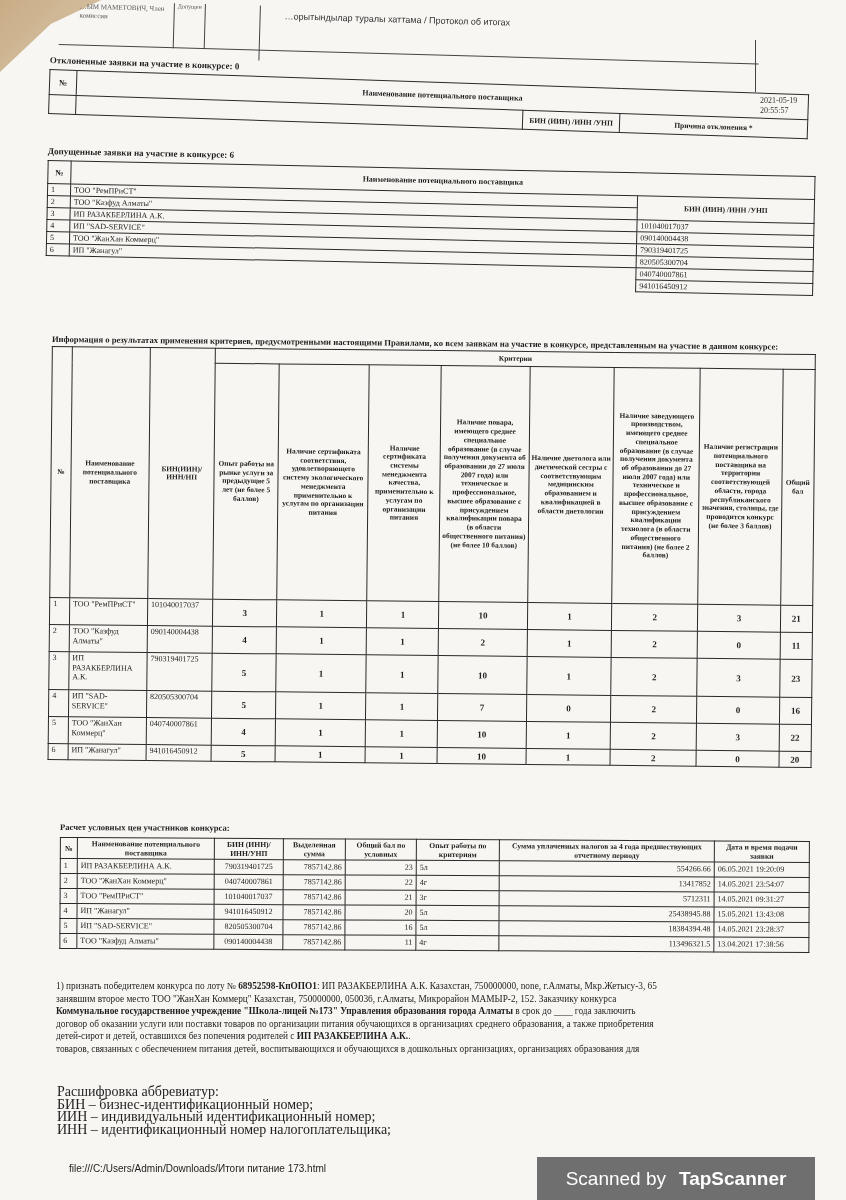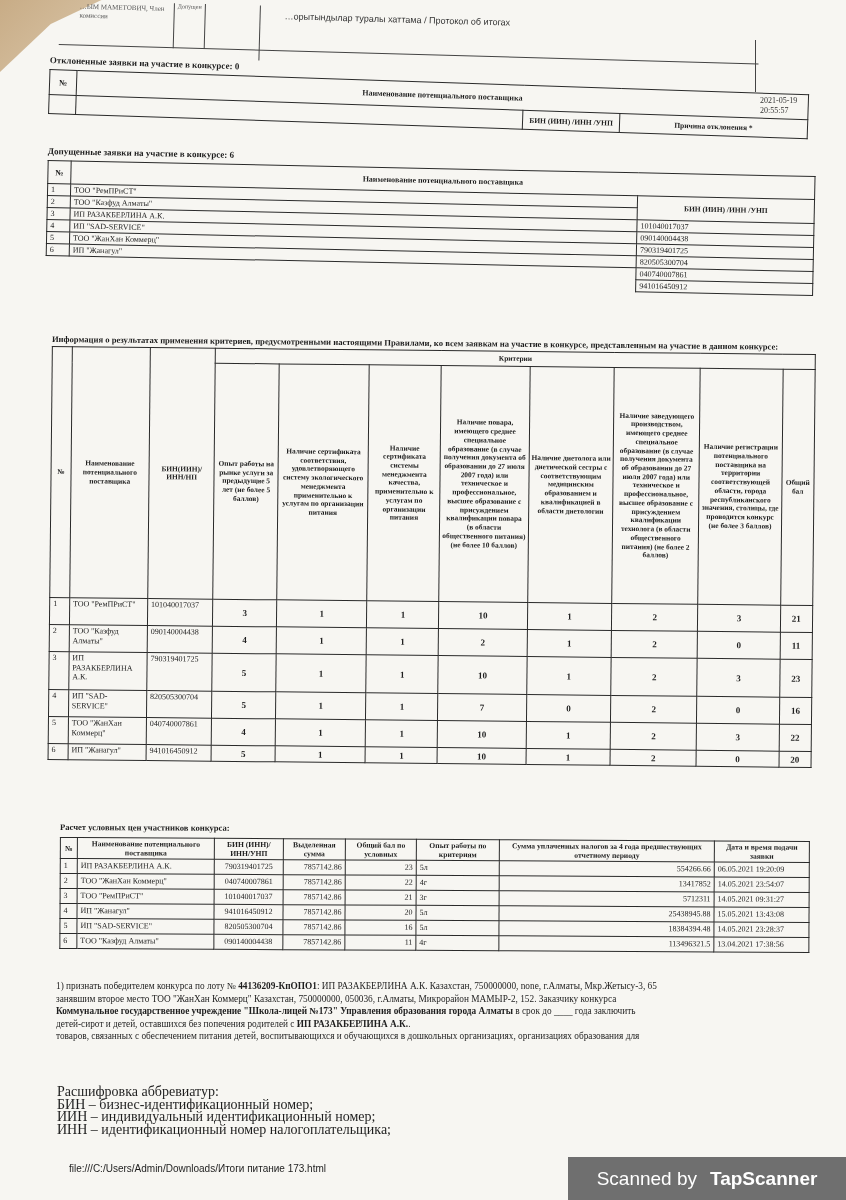--- a/index.html
+++ b/index.html
@@ -45,21 +45,21 @@
   .price { font-size:8px; }
   .price th { font-weight:bold; text-align:center; font-size:7.6px; line-height:1.2; }
   .price td { height:14px; line-height:14px; padding:0 3px; }
   .r { text-align:right; }
   .c { text-align:center; }
   .para { left:56px; top:980px; width:760px; font-size:9.3px; line-height:12.6px; }
   .para b { font-weight:bold; }
   .abbr { left:57px; top:1086px; font-size:14px; line-height:12.6px; }
   .footer-path { left:46px; top:1163px; font-size:10px; font-family:"Liberation Sans", sans-serif;margin-left:23px; }
   .tapscanner {
-    position:absolute; left:568px; top:1157px; width:278px; height:43px;
+    position:absolute; left:537px; top:1157px; width:278px; height:43px;
     background:#6f6f6f; color:#fff; font-family:"Liberation Sans", sans-serif;
     font-size:19px; display:flex; align-items:center; justify-content:center;
   }
   .tapscanner b { margin-left:13px; }
 </style>
 </head>
 <body>
 
 <div class="corner-bg"></div>
 <div class="paper"></div>
@@ -322,23 +322,24 @@
       <td class="r">11</td>
       <td>4г</td>
       <td class="r">113496321.5</td>
       <td>13.04.2021 17:38:56</td>
     </tr>
   </tbody>
     </table>
 </div>
 
 <div class="abs para">
-  <div><span>1) признать победителем конкурса по лоту № </span><b>44136209-КпОПО1</b><span>: ИП РАЗАКБЕРЛИНА А.К. Казахстан, 750000000, none, г.Алматы, Мкр.Жетысу-3, 65</span></div>
+  <div><span>1) признать победителем конкурса по лоту № </span><b>68952598-КпОПО1</b><span>: ИП РАЗАКБЕРЛИНА А.К. Казахстан, 750000000, none, г.Алматы, Мкр.Жетысу-3, 65</span></div>
   <div>занявшим второе место ТОО "ЖанХан Коммерц" Казахстан, 750000000, 050036, г.Алматы, Микрорайон МАМЫР-2, 152. Заказчику конкурса</div>
   <div><b>Коммунальное государственное учреждение "Школа-лицей №173" Управления образования города Алматы</b><span> в срок до ____ года заключить</span></div>
+  <div>договор об оказании услуги или поставки товаров по организации питания обучающихся в организациях среднего образования, а также приобретения</div>
   <div><span>детей-сирот и детей, оставшихся без попечения родителей с </span><b>ИП РАЗАКБЕРЛИНА А.К.</b><span>.</span></div>
   <div>товаров, связанных с обеспечением питания детей, воспитывающихся и обучающихся в дошкольных организациях, организациях образования для</div>
 </div>
 
 <div class="abs abbr">
   <div>Расшифровка аббревиатур:</div>
   <div>БИН – бизнес-идентификационный номер;</div>
   <div>ИИН – индивидуальный идентификационный номер;</div>
   <div>ИНН – идентификационный номер налогоплательщика;</div>
 </div>

